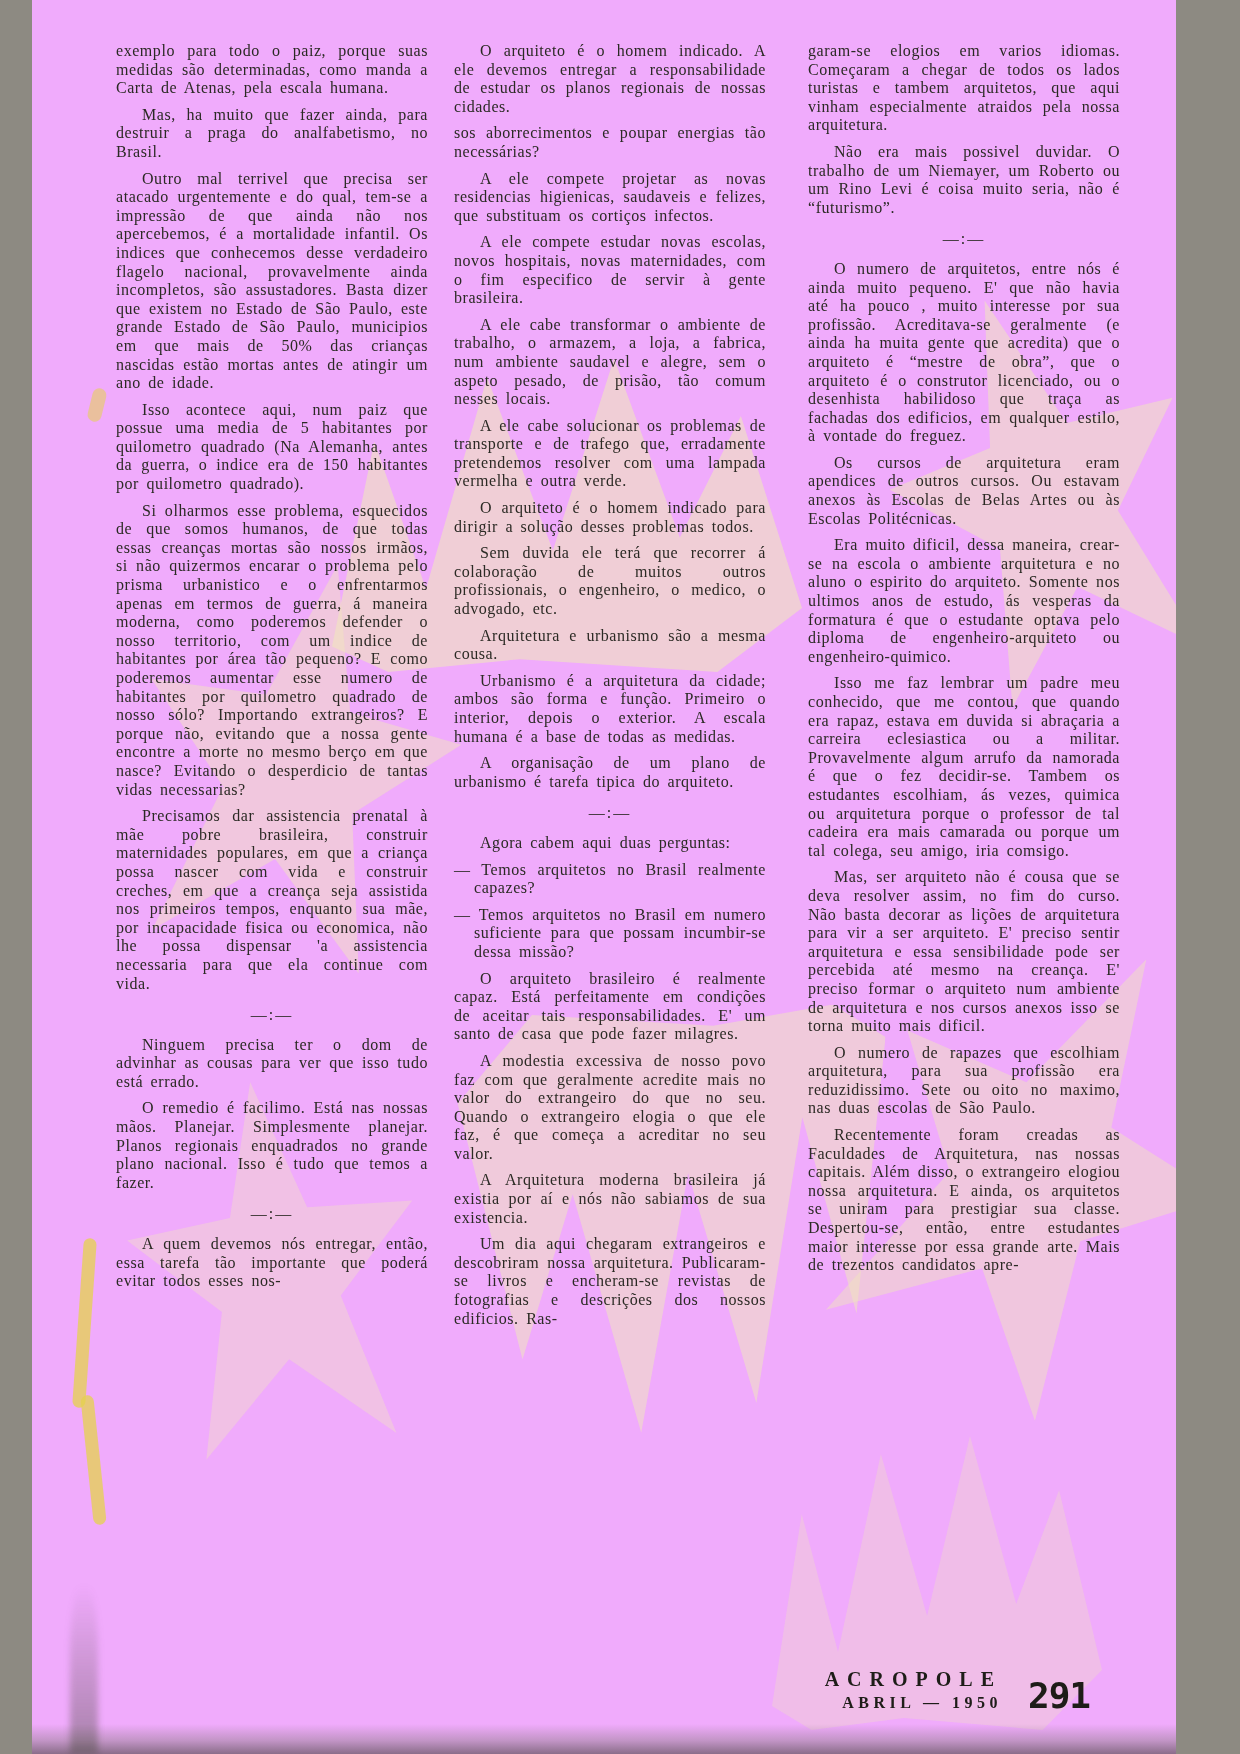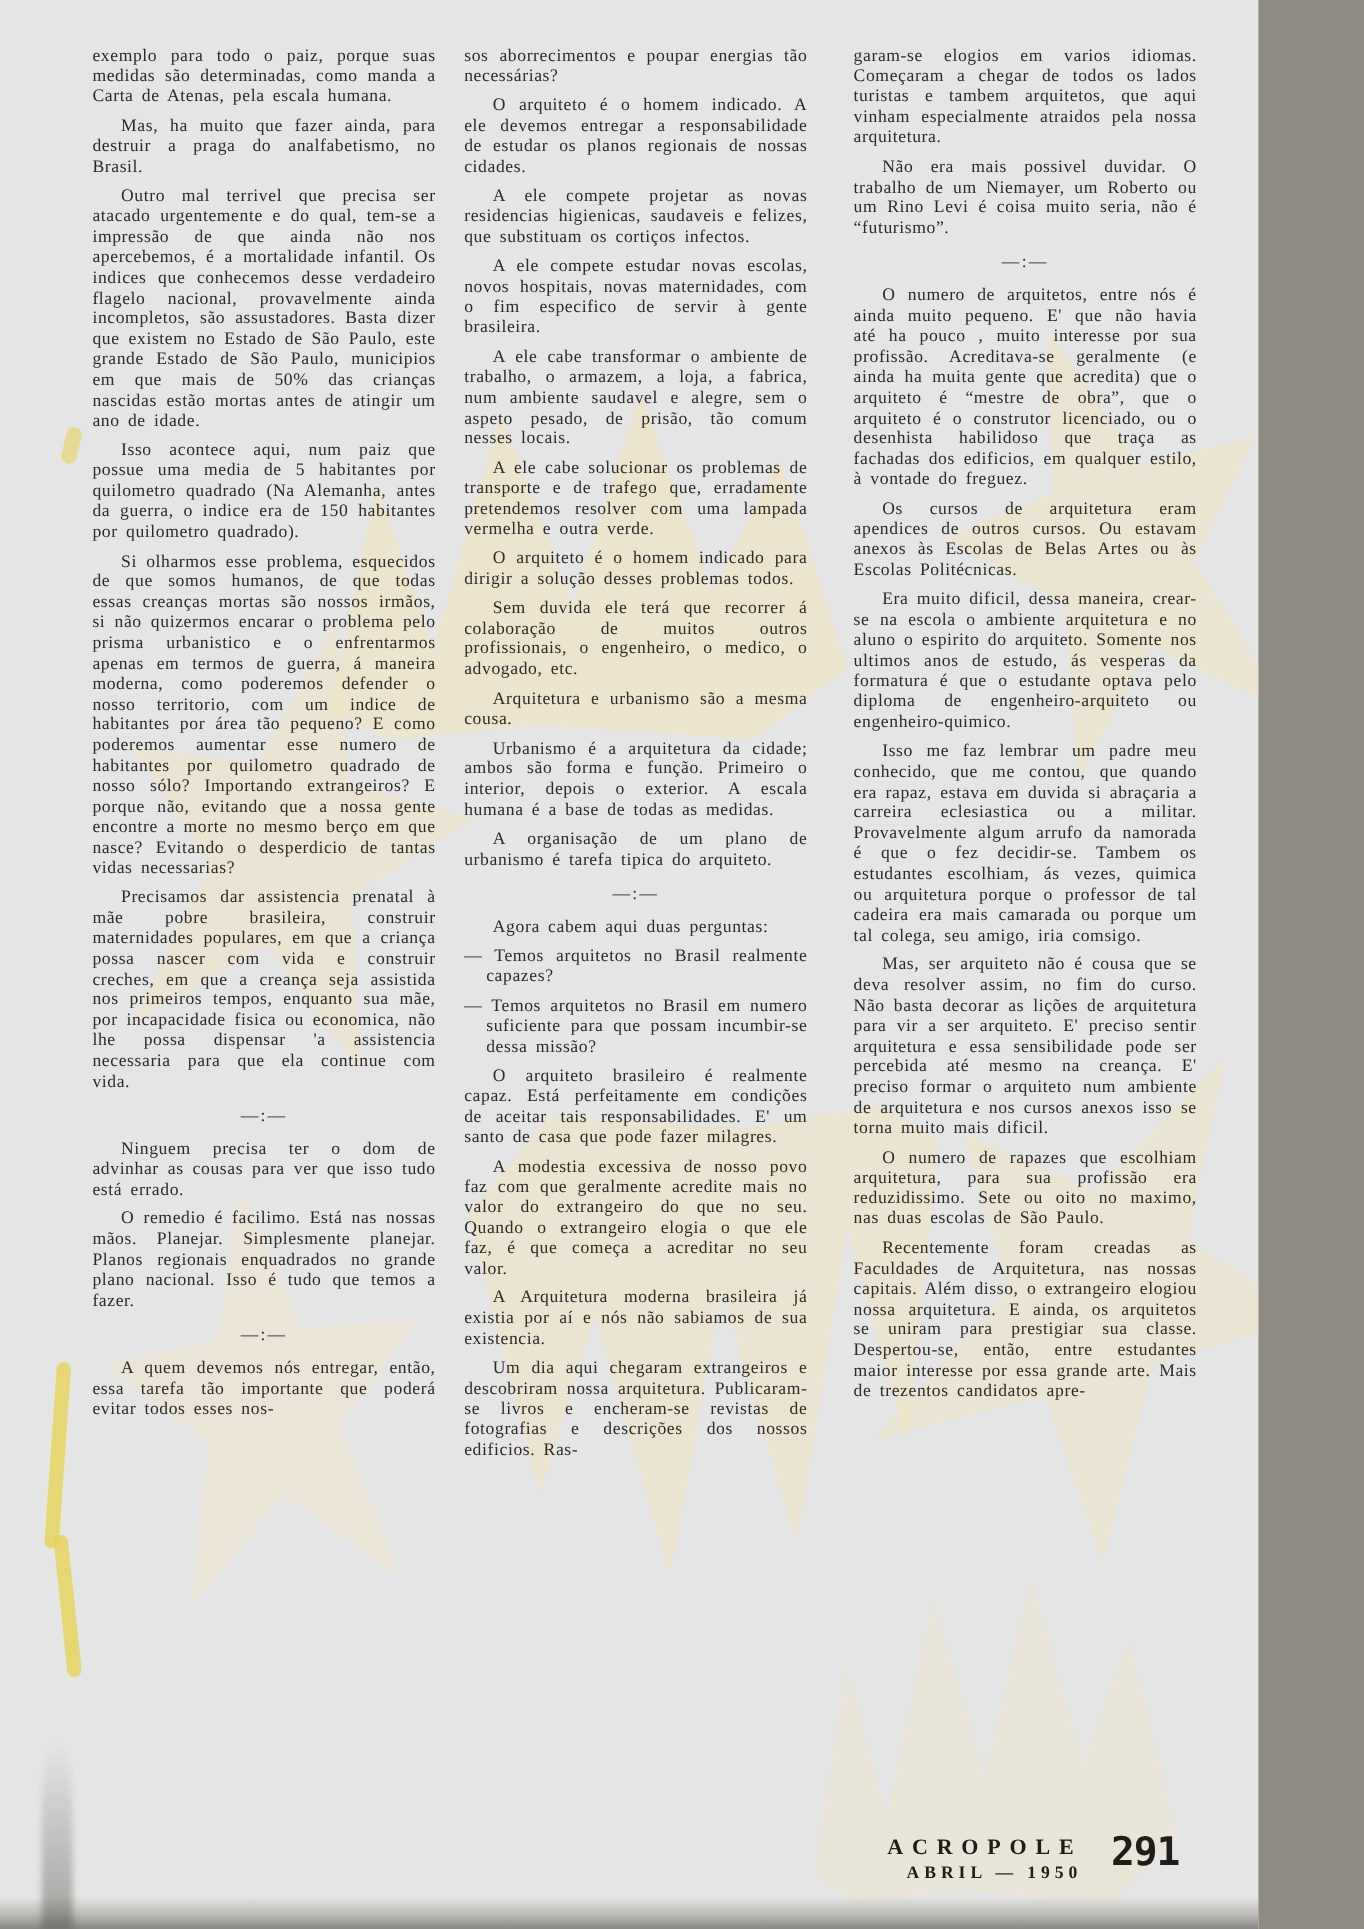--- a/index.html
+++ b/index.html
@@ -1,22 +1,23 @@
 <!DOCTYPE html>
 <html lang="pt"><head>
 <meta charset="utf-8">
 <style>
   html,body{margin:0;padding:0;background:#8d8a82;}
   .page{
     position:relative;
     width:1144px;height:1754px;
-    background:#e5e5e5;
+    background:#f0abfc;
     overflow:hidden;
     font-family:"Liberation Serif","DejaVu Serif",serif;
     color:#2b2a24;
+    margin-left:32px;
   }
   
   .wm{position:absolute;background:#f1e4bf;z-index:1;}
   .wm.star{clip-path:polygon(50% 0%,63% 33%,98% 35%,70% 56%,82% 92%,50% 70%,18% 92%,30% 56%,2% 35%,37% 33%);}
   .wm.zig{clip-path:polygon(0% 92%,9% 28%,20% 74%,33% 8%,47% 62%,60% 2%,74% 58%,87% 20%,100% 80%,82% 100%,40% 96%,12% 100%);}
   .wm-a{left:300px;top:352px;width:470px;height:320px;opacity:.62;}
   .wm-b{left:96px;top:560px;width:330px;height:430px;transform:rotate(12deg);opacity:.5;}
   .wm-c{left:864px;top:290px;width:310px;height:430px;transform:rotate(-18deg);opacity:.55;}
   .wm-d{left:430px;top:1010px;width:430px;height:430px;transform:rotate(178deg);opacity:.55;}
   .wm-e{left:812px;top:930px;width:370px;height:500px;transform:rotate(28deg);opacity:.48;}
@@ -40,22 +41,22 @@
   .col-3{left:776px;}
   .para{margin:0 0 8px 0;text-indent:26px;}
   .para.noindent{text-indent:0;}
   .para.dash{text-indent:-20px;padding-left:20px;}
   .divider{
     text-align:center;margin:13px 0 11px 0;
     letter-spacing:2px;font-size:16px;text-indent:0;
   }
   
   .footer{
-    position:absolute;right:72px;bottom:40px;z-index:2;
-    display:flex;align-items:flex-start;gap:26px;color:#1e1d18;
+    position:absolute;right:86px;bottom:40px;z-index:2;
+    display:flex;align-items:flex-end;gap:26px;color:#1e1d18;
   }
   .footer-lines{text-align:right;}
   .mag{font-size:20px;letter-spacing:8px;font-weight:bold;line-height:1.35;white-space:nowrap;}
   .issue{font-size:16px;letter-spacing:4.5px;font-weight:bold;line-height:1.3;white-space:nowrap;}
   .pageno{
     font-family:"DejaVu Sans Mono","Liberation Mono",monospace;
     font-size:36px;font-weight:bold;letter-spacing:-1px;line-height:1;
   }
   
   .scan-bottom{
@@ -93,22 +94,22 @@
       <p class="para">Isso acontece aqui, num paiz que possue uma media de 5 habitantes por quilometro quadrado (Na Alemanha, antes da guerra, o indice era de 150 habitantes por quilometro quadrado).</p>
       <p class="para">Si olharmos esse problema, esquecidos de que somos humanos, de que todas essas creanças mortas são nossos irmãos, si não quizermos encarar o problema pelo prisma urbanistico e o enfrentarmos apenas em termos de guerra, á maneira moderna, como poderemos defender o nosso territorio, com um indice de habitantes por área tão pequeno?  E como poderemos aumentar esse numero de habitantes por quilometro quadrado de nosso sólo? Importando extrangeiros?  E porque não, evitando que a nossa gente encontre a morte no mesmo berço em que nasce?  Evitando o desperdicio de tantas vidas necessarias?</p>
       <p class="para">Precisamos dar assistencia prenatal à mãe pobre brasileira, construir maternidades populares, em que a criança possa nascer com vida e construir creches, em que a creança seja assistida nos primeiros tempos, enquanto sua mãe, por incapacidade fisica ou economica, não lhe possa dispensar 'a assistencia necessaria para que ela continue com vida.</p>
       <div class="divider">—:—</div>
       <p class="para">Ninguem precisa ter o dom de advinhar as cousas para ver que isso tudo está errado.</p>
       <p class="para">O remedio é facilimo.  Está nas nossas mãos.  Planejar.  Simplesmente planejar.  Planos regionais enquadrados no grande plano nacional.  Isso é tudo que temos a fazer.</p>
       <div class="divider">—:—</div>
       <p class="para">A quem devemos nós entregar, então, essa tarefa tão importante que poderá evitar todos esses nos-</p>
     </div>
   <div class="col col-2">
+      <p class="para">O arquiteto é o homem indicado.  A ele devemos entregar a responsabilidade de estudar os planos regionais de nossas cidades.</p>
       <p class="para noindent">sos aborrecimentos e poupar energias tão necessárias?</p>
-      <p class="para">O arquiteto é o homem indicado.  A ele devemos entregar a responsabilidade de estudar os planos regionais de nossas cidades.</p>
       <p class="para">A ele compete projetar as novas residencias higienicas, saudaveis e felizes, que substituam os cortiços infectos.</p>
       <p class="para">A ele compete estudar novas escolas, novos hospitais, novas maternidades, com o fim especifico de servir à gente brasileira.</p>
       <p class="para">A ele cabe transformar o ambiente de trabalho, o armazem, a loja, a fabrica, num ambiente saudavel e alegre, sem o aspeto pesado, de prisão, tão comum nesses locais.</p>
       <p class="para">A ele cabe solucionar os problemas de transporte e de trafego que, erradamente pretendemos resolver com uma lampada vermelha e outra verde.</p>
       <p class="para">O arquiteto é o homem indicado para dirigir a solução desses problemas todos.</p>
       <p class="para">Sem duvida ele terá que recorrer á colaboração de muitos outros profissionais, o engenheiro, o medico, o advogado, etc.</p>
       <p class="para">Arquitetura e urbanismo são a mesma cousa.</p>
       <p class="para">Urbanismo é a arquitetura da cidade; ambos são forma e função. Primeiro o interior, depois o exterior.  A escala humana é a base de todas as medidas.</p>
       <p class="para">A organisação de um plano de urbanismo é tarefa tipica do arquiteto.</p>
       <div class="divider">—:—</div>

